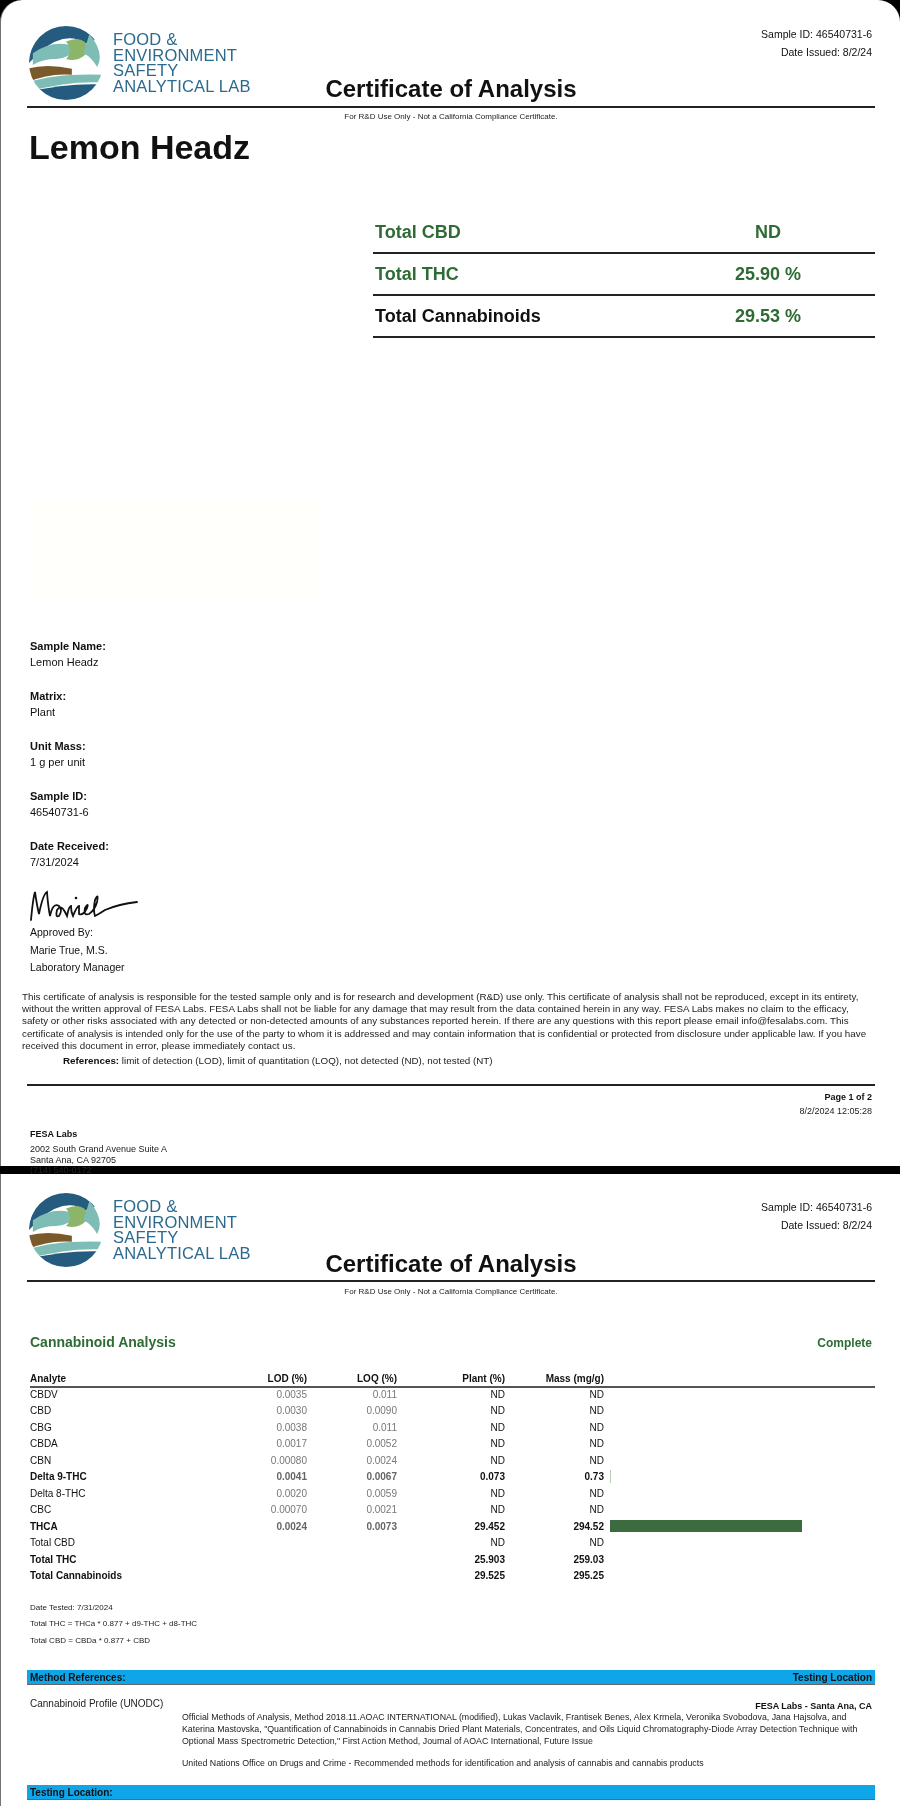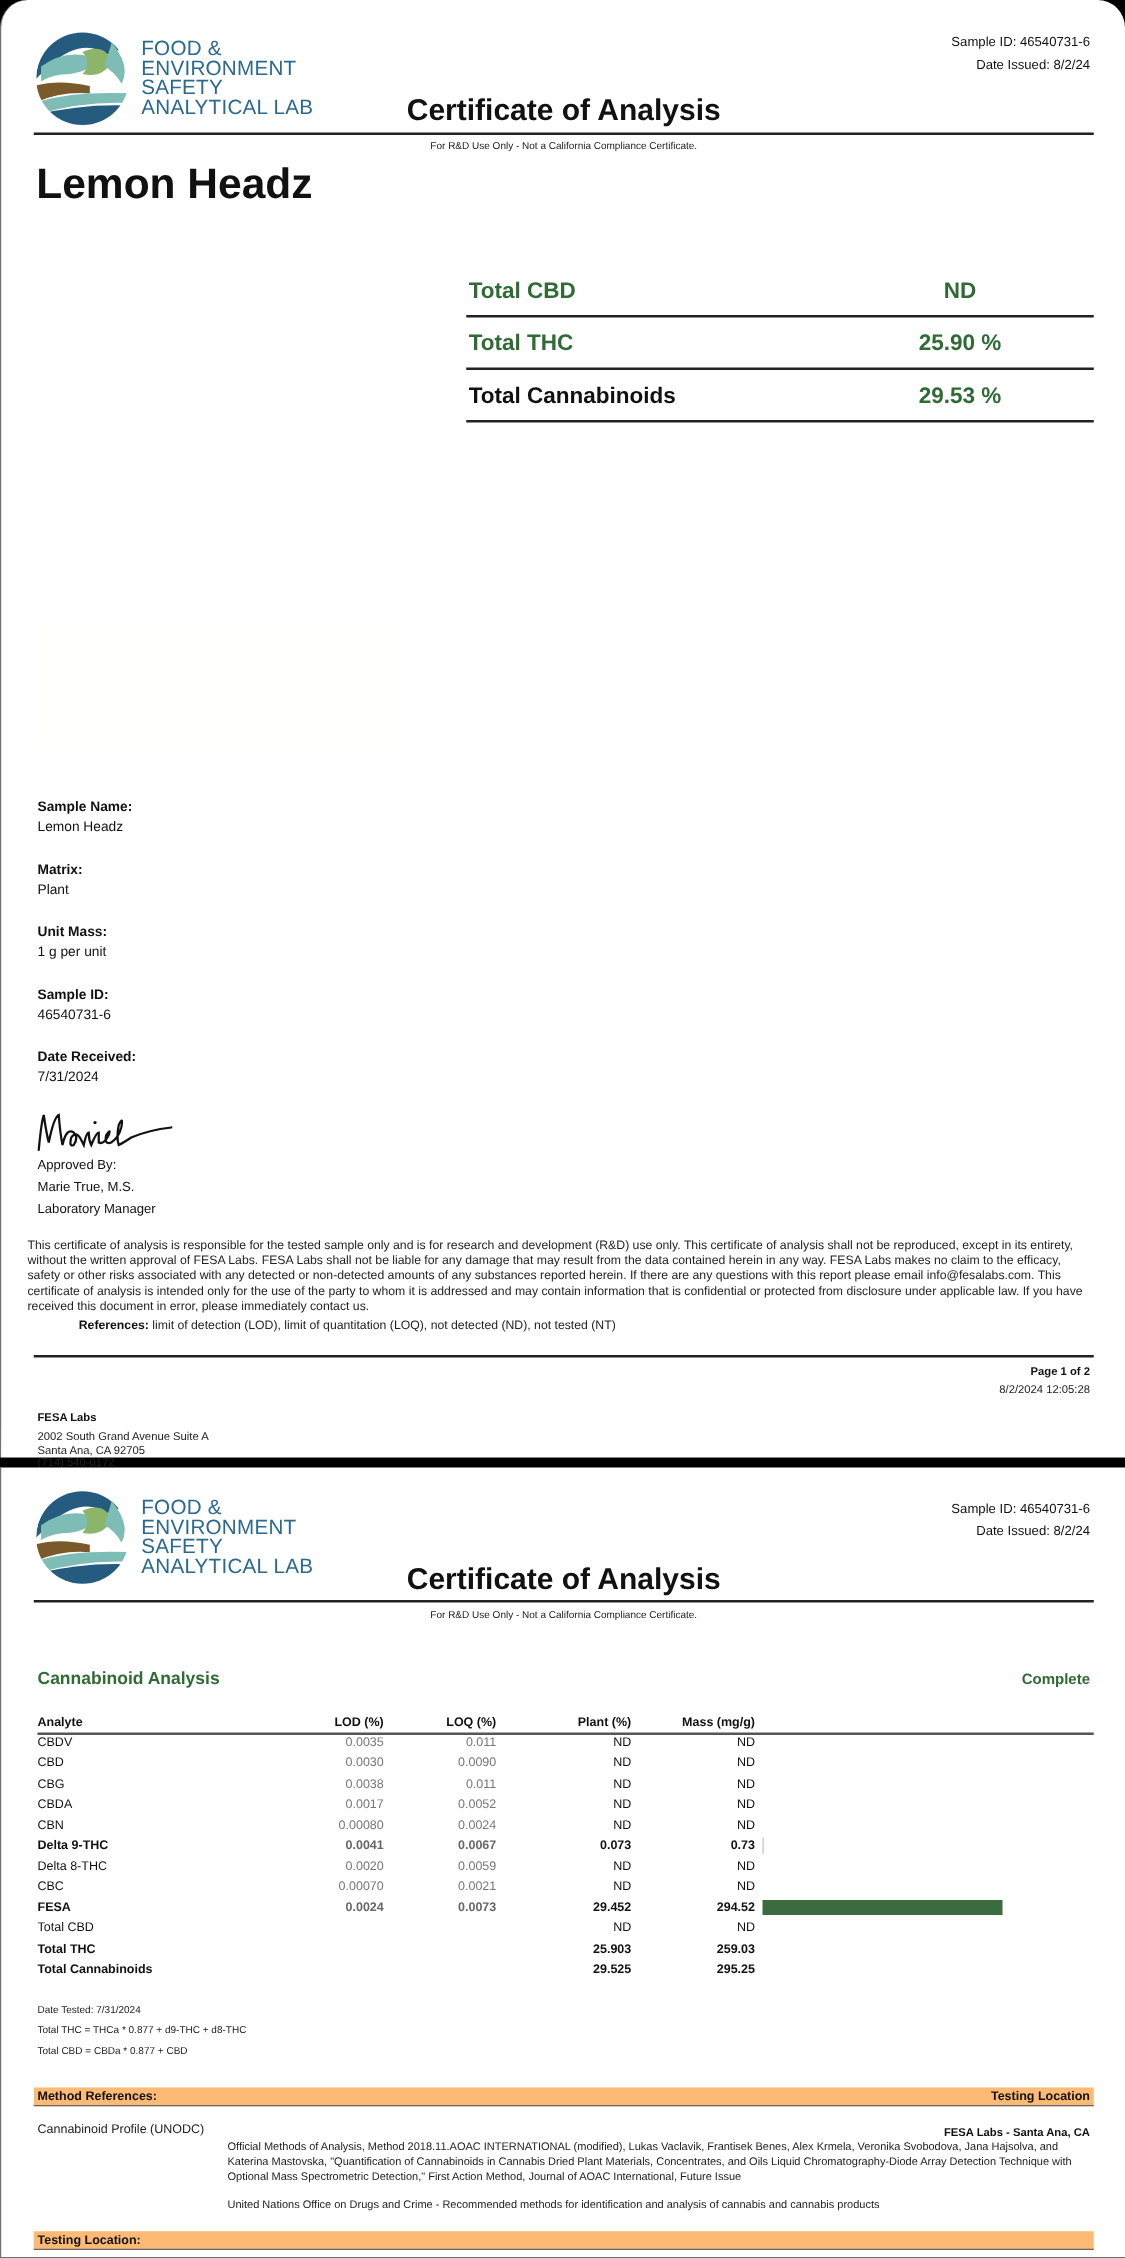--- a/index.html
+++ b/index.html
@@ -60,21 +60,21 @@
   table.canna td.analyte { text-align: left; }
   table.canna td.lim { color: #777; }
   table.canna tr.bold td { font-weight: bold; }
   table.canna tr.bold td.lim { color: #666; }
   table.canna td.barcell { text-align: left; padding-left: 6px; }
   .bar { display: inline-block; height: 12px; vertical-align: middle; background: #3b6b3f; }
   .bar.thin { width: 1px; background: #b8cbb9; height: 13px; }
 
   .notes { position: absolute; left: 29px; top: 426px; font-size: 8px; line-height: 16.3px; color: #222; }
 
-  .band { position: absolute; left: 26px; width: 848px; height: 15px; background: #fdba74; border-bottom: 1.5px solid #666; font-size: 10px; font-weight: bold; display: flex; justify-content: space-between; align-items: center; padding: 0 3px; }
+  .band { position: absolute; left: 26px; width: 848px; height: 15px; background: #0ea5e9; border-bottom: 1.5px solid #666; font-size: 10px; font-weight: bold; display: flex; justify-content: space-between; align-items: center; padding: 0 3px; }
   .method-name { position: absolute; left: 29px; top: 524px; font-size: 10px; color: #222; }
   .method-loc { position: absolute; right: 28px; top: 527px; font-size: 9px; font-weight: bold; color: #111; }
   .method-desc { position: absolute; left: 181px; top: 537px; width: 690px; font-size: 8.8px; line-height: 12px; color: #222; }
   .method-desc p + p { margin-top: 10px; }
 </style>
 </head>
 <body>
 
 <div class="page" id="page1">
 
@@ -302,21 +302,21 @@
         </tr>
         <tr>
           <td class="analyte">CBC</td>
           <td class="lim">0.00070</td>
           <td class="lim">0.0021</td>
           <td>ND</td>
           <td>ND</td>
           <td class="barcell"></td>
         </tr>
         <tr class="bold">
-          <td class="analyte">FESA</td>
+          <td class="analyte">THCA</td>
           <td class="lim">0.0024</td>
           <td class="lim">0.0073</td>
           <td>29.452</td>
           <td>294.52</td>
           <td class="barcell"><span class="bar" style="width: 192px; background: rgb(59, 107, 63);"></span></td>
         </tr>
         <tr>
           <td class="analyte">Total CBD</td>
           <td class="lim"></td>
           <td class="lim"></td>

